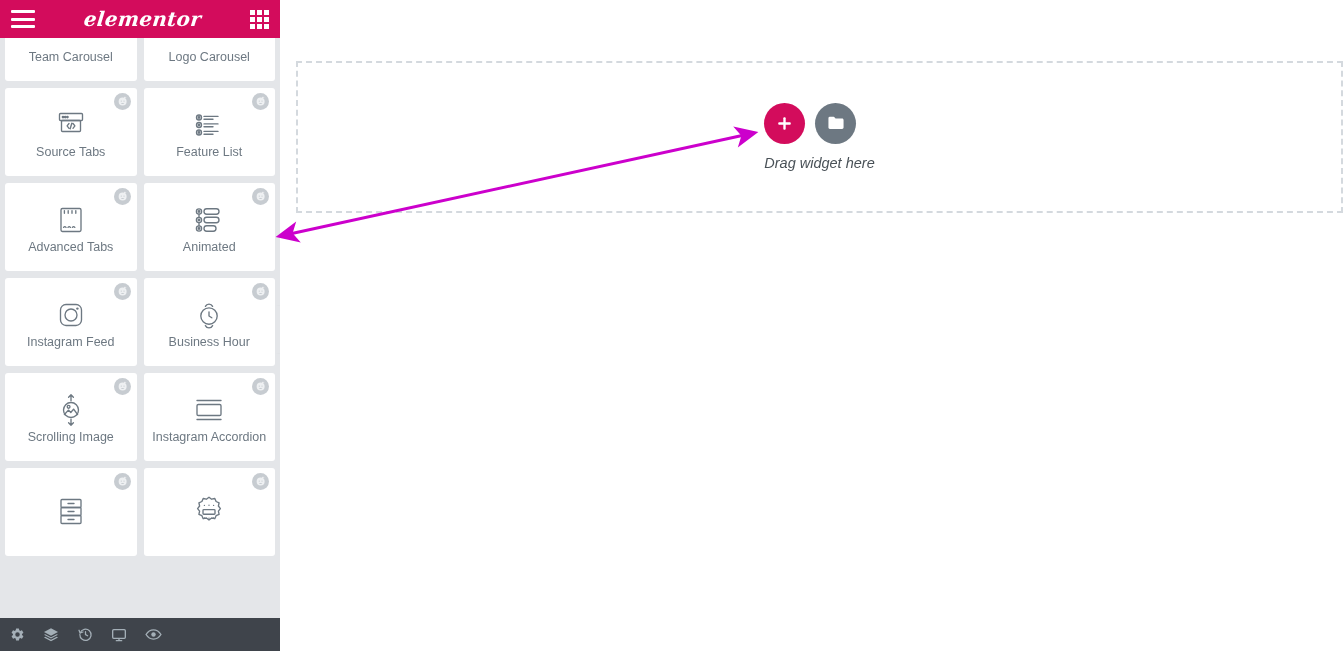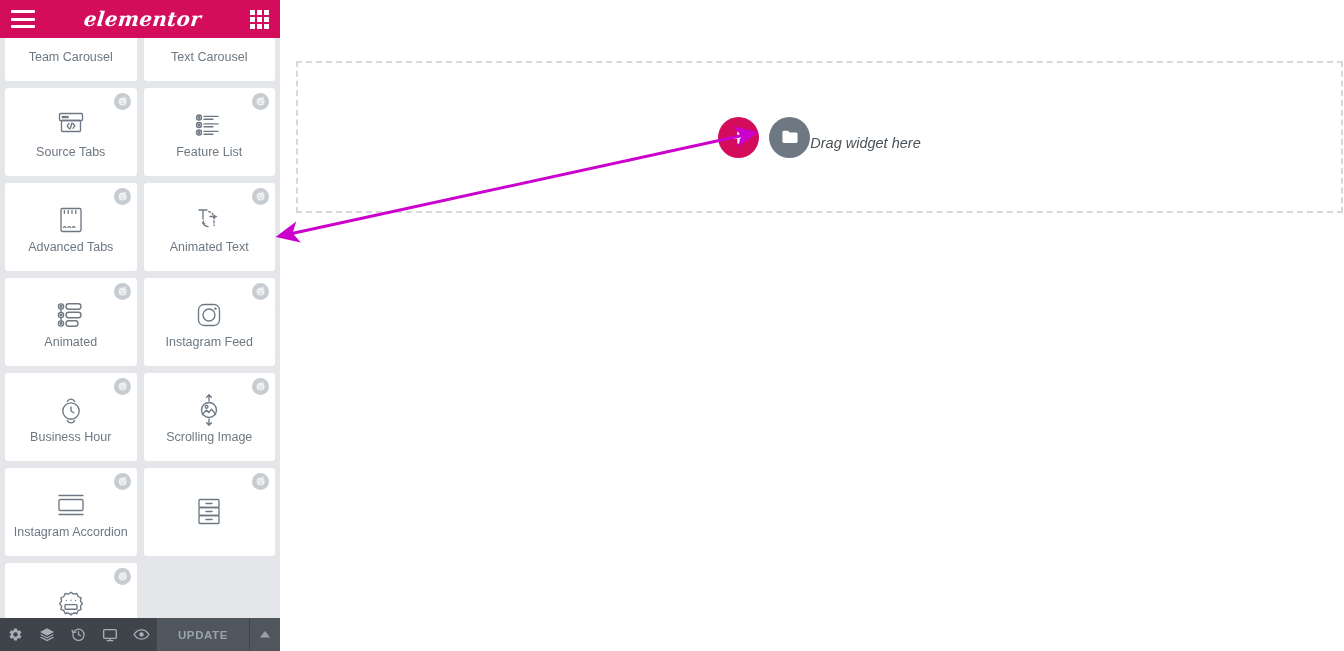--- a/index.html
+++ b/index.html
@@ -121,21 +121,21 @@
     position: absolute; left: 280px; top: 0;
     width: 1064px; height: 651px;
     background: #ffffff;
   }
   #drop-section {
     position: absolute; left: 16px; top: 61px;
     width: 1047px; height: 152px;
     border: 2px dashed #d4d9de;
     display: flex; align-items: center; justify-content: center;
   }
-  #drop-inner { display: flex; align-items: center; }
+  #drop-inner { display: flex; flex-direction: column; }
   #drop-buttons { display: flex; gap: 10px; align-items: center; }
   .circle-btn {
     width: 41px; height: 41px; border-radius: 50%;
     display: flex; align-items: center; justify-content: center;
     cursor: pointer; border: none;
   }
   #add-section-btn { background: #d30c5c; color: #fff; }
   #add-template-btn { background: #6d7882; color: #fff; }
   #drop-label {
     margin-top: 11px;
@@ -184,21 +184,21 @@
             </div>
             <div class="w-label">Team Carousel</div>
           </div>
           <div class="widget">
             <div class="w-icon">
               <svg width="36" height="30" viewBox="0 0 36 30" fill="none" stroke="currentColor" stroke-width="1.35" stroke-linecap="round" stroke-linejoin="round">
                 <rect x="8" y="8" width="20" height="14" rx="1.5"></rect>
                 <circle cx="14" cy="13" r="1.6"></circle>
               </svg>
             </div>
-            <div class="w-label">Text Carousel</div>
+            <div class="w-label">Logo Carousel</div>
           </div>
           <div class="widget">
             <div class="pro-badge">
               <svg width="11" height="11" viewBox="0 0 16 16" fill="#eef0f2">
                 <path d="M8.2 2.2a5.8 5.8 0 1 0 0 11.6 5.8 5.8 0 0 0 0-11.6zm-2 4.3a.95.95 0 1 1 0 1.9.95.95 0 0 1 0-1.9zm4 0a.95.95 0 1 1 0 1.9.95.95 0 0 1 0-1.9zM5.6 10h5c-.5 1-1.4 1.6-2.5 1.6S6.1 11 5.6 10z"></path>
                 <path d="M11.5 1.1c1 0 1.9.5 2.4 1.2-.6-.2-1.3-.1-1.9.3-.5.4-.8 1-.8 1.6l-1.3-.9c.1-1.2 1-2.2 1.6-2.2z"></path>
               </svg>
             </div>
             <div class="w-icon">
               <svg width="40" height="34" viewBox="0 0 40 34" fill="none" stroke="currentColor" stroke-width="1.35" stroke-linecap="round" stroke-linejoin="round">
@@ -240,39 +240,20 @@
               </svg>
             </div>
             <div class="w-icon">
               <svg width="36" height="32" viewBox="0 0 36 32" fill="none" stroke="currentColor" stroke-width="1.35" stroke-linecap="round" stroke-linejoin="round">
                 <rect x="8" y="4.5" width="20" height="23" rx="1.4"></rect>
                 <path d="M11.4 9.2v-2.6M15.2 9.2v-2.6M19 9.2v-2.6M22.8 9.2v-2.6"></path>
                 <path d="M10.6 23.4c.8-1 1.6-1 2.4 0M15 23.4c.8-1 1.6-1 2.4 0M19.4 23.4c.8-1 1.6-1 2.4 0"></path>
               </svg>
             </div>
             <div class="w-label">Advanced Tabs</div>
-          </div>
-          <div class="widget">
-            <div class="pro-badge">
-              <svg width="11" height="11" viewBox="0 0 16 16" fill="#eef0f2">
-                <path d="M8.2 2.2a5.8 5.8 0 1 0 0 11.6 5.8 5.8 0 0 0 0-11.6zm-2 4.3a.95.95 0 1 1 0 1.9.95.95 0 0 1 0-1.9zm4 0a.95.95 0 1 1 0 1.9.95.95 0 0 1 0-1.9zM5.6 10h5c-.5 1-1.4 1.6-2.5 1.6S6.1 11 5.6 10z"></path>
-                <path d="M11.5 1.1c1 0 1.9.5 2.4 1.2-.6-.2-1.3-.1-1.9.3-.5.4-.8 1-.8 1.6l-1.3-.9c.1-1.2 1-2.2 1.6-2.2z"></path>
-              </svg>
-            </div>
-            <div class="w-icon">
-              <svg width="42" height="34" viewBox="0 0 42 34" fill="none" stroke="currentColor" stroke-width="1.35" stroke-linecap="round" stroke-linejoin="round">
-                <path d="M11 7h8M15 7v9"></path>
-                <path d="M22 13.5h8M26 13.5v9" stroke-dasharray="2.2 2"></path>
-                <path d="M20.5 8.6c2.3.3 4 1.6 4.6 3.4" stroke-dasharray="2.2 2"></path>
-                <path d="M26.5 12.6l-1.4 1.4 1.9 1"></path>
-                <path d="M20 23.6c-2.6-.3-4.4-1.9-4.8-4"></path>
-                <path d="M15.6 18.2l-1 2 2.1.6"></path>
-              </svg>
-            </div>
-            <div class="w-label">Animated Text</div>
           </div>
           <div class="widget">
             <div class="pro-badge">
               <svg width="11" height="11" viewBox="0 0 16 16" fill="#eef0f2">
                 <path d="M8.2 2.2a5.8 5.8 0 1 0 0 11.6 5.8 5.8 0 0 0 0-11.6zm-2 4.3a.95.95 0 1 1 0 1.9.95.95 0 0 1 0-1.9zm4 0a.95.95 0 1 1 0 1.9.95.95 0 0 1 0-1.9zM5.6 10h5c-.5 1-1.4 1.6-2.5 1.6S6.1 11 5.6 10z"></path>
                 <path d="M11.5 1.1c1 0 1.9.5 2.4 1.2-.6-.2-1.3-.1-1.9.3-.5.4-.8 1-.8 1.6l-1.3-.9c.1-1.2 1-2.2 1.6-2.2z"></path>
               </svg>
             </div>
             <div class="w-icon">
               <svg width="40" height="32" viewBox="0 0 40 32" fill="none" stroke="currentColor" stroke-width="1.35" stroke-linecap="round" stroke-linejoin="round">
@@ -418,28 +399,20 @@
           <rect x="2.5" y="4" width="19" height="13" rx="1.6"></rect>
           <line x1="8" y1="20.5" x2="16" y2="20.5" stroke-linecap="round"></line>
           <line x1="12" y1="17" x2="12" y2="20.5"></line>
         </svg>
       </div>
       <div class="bb-icon">
         <svg width="17" height="17" viewBox="0 0 24 24" fill="none" stroke="currentColor" stroke-width="1.9">
           <path d="M1.5 12S5.5 5.5 12 5.5 22.5 12 22.5 12 18.5 18.5 12 18.5 1.5 12 1.5 12z"></path>
           <circle cx="12" cy="12" r="3.1" fill="currentColor" stroke="none"></circle>
         </svg>
-      </div>
-      <div id="update-wrap">
-        <button id="update-btn">UPDATE</button>
-        <div id="update-caret">
-          <svg width="10" height="7" viewBox="0 0 10 7" fill="currentColor">
-              <path d="M5 0 10 6.4H0z"></path>
-            </svg>
-        </div>
       </div>
     </div>
   </div>
 
   <div id="collapse-tab">
     <svg width="7" height="11" viewBox="0 0 7 11" fill="none" stroke="#9aa5ae" stroke-width="1.6" stroke-linecap="round" stroke-linejoin="round">
       <polyline points="5.4,1 1.4,5.5 5.4,10"></polyline>
     </svg>
   </div>
 

